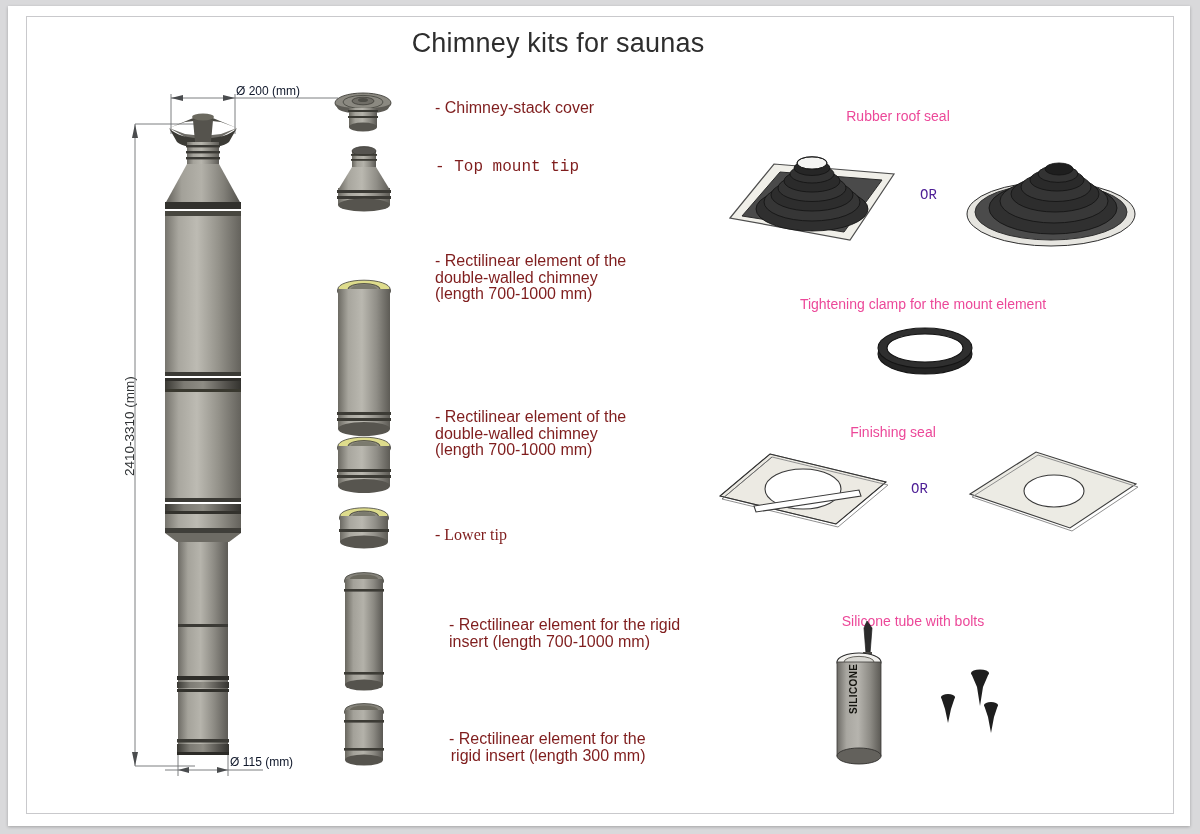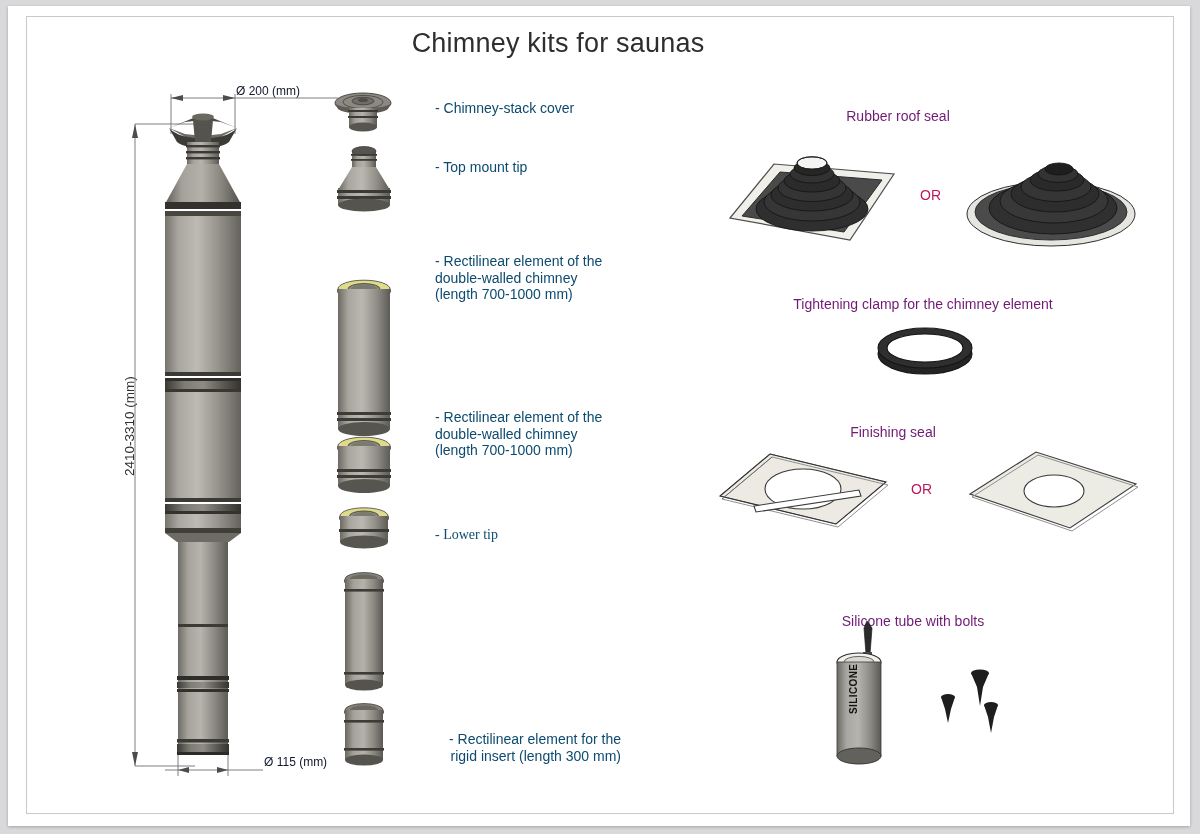--- a/index.html
+++ b/index.html
@@ -41,36 +41,37 @@
     width: 1100px;
     text-align: center;
     font-size: 27px;
     color: #2e2e2e;
     letter-spacing: 0.2px;
     font-weight: 400;
   }
 
   .lbl {
     position: absolute;
+    font-size: 16px;
+    line-height: 16.5px;
+    color: #7f1d1d;
+    white-space: pre-line;
+  }
+  .hdr {
+    position: absolute;
     font-size: 14px;
-    line-height: 16.5px;
-    color: #0c4a6e;
-    white-space: pre-line;
-  }
-  .hdr {
-    position: absolute;
-    font-size: 14px;
-    color: #701a75;
+    color: #ec4899;
     text-align: center;
     white-space: nowrap;
   }
   .orlbl {
     position: absolute;
     font-size: 14px;
-    color: #be185d;
+    color: #4c1d95;
+    font-family: Liberation Mono, monospace;
   }
   .dim {
     position: absolute;
     font-size: 12px;
     color: #0f172a;
     white-space: nowrap;
   }
   .dimv {
     position: absolute;
     font-size: 13.5px;
@@ -85,21 +86,21 @@
 </head>
 <body>
 
 <div id="page">
   <div id="sheet">
     <div id="frame"></div>
 
     <div class="ttl">Chimney kits for saunas</div>
 
     <div class="dim" style="left:228px; top:78px;">Ø 200 (mm)</div>
-    <div class="dim" style="left:222px; top:749px;margin-left:34px;">Ø 115 (mm)</div>
+    <div class="dim" style="left:222px; top:749px;">Ø 115 (mm)</div>
     <div class="dimv" style="left:114px; top:470px;">2410-3310 (mm)</div>
 
     <svg style="position:absolute; left:95px; top:70px;" width="250" height="710" viewBox="0 0 250 710">
       <defs>
         <linearGradient id="gPipe" x1="0" y1="0" x2="1" y2="0">
           <stop offset="0%" stop-color="#76746d"></stop>
           <stop offset="18%" stop-color="#a9a79f"></stop>
           <stop offset="42%" stop-color="#bdbbb3"></stop>
           <stop offset="70%" stop-color="#95938b"></stop>
           <stop offset="100%" stop-color="#64625c"></stop>
@@ -296,33 +297,35 @@
         <ellipse cx="38" cy="624" rx="19" ry="6.4" fill="#85837b" stroke="#4a4943" stroke-width="0.9"></ellipse>
         <ellipse cx="38" cy="624" rx="14" ry="4.6" fill="#6b695f"></ellipse>
         <rect x="19" y="624" width="38" height="50" fill="url(#ePn)"></rect>
         <ellipse cx="38" cy="674" rx="19" ry="5.6" fill="#55534d"></ellipse>
         <rect x="18" y="634" width="40" height="2.6" fill="#3c3b35"></rect>
         <rect x="18" y="662" width="40" height="2.6" fill="#3c3b35"></rect>
       </g>
     </svg>
 
     <div class="lbl" style="left:427px; top:94px;">- Chimney-stack cover</div>
-    <div class="lbl" style="left:427px; top:153px;">- Top mount tip</div>
+    <div class="lbl" style="left:427px; top:153px;font-family:Liberation Mono, monospace;">- Top mount tip</div>
     <div class="lbl" style="left:427px; top:247px;">- Rectilinear element of the
 double-walled chimney
 (length 700-1000 mm)</div>
     <div class="lbl" style="left:427px; top:403px;">- Rectilinear element of the
 double-walled chimney
 (length 700-1000 mm)</div>
     <div class="lbl" style="left:427px; top:521px;font-family:Liberation Serif, serif;">- Lower tip</div>
+    <div class="lbl" style="left:441px; top:611px;">- Rectilinear element for the rigid
+insert (length 700-1000 mm)</div>
     <div class="lbl" style="left:441px; top:725px;text-align:right;">- Rectilinear element for the
 rigid insert (length 300 mm)</div>
 
     <div class="hdr" style="left:790px; top:102px; width:200px;">Rubber roof seal</div>
-    <div class="hdr" style="left:740px; top:290px; width:350px;">Tightening clamp for the chimney element</div>
+    <div class="hdr" style="left:740px; top:290px; width:350px;">Tightening clamp for the mount element</div>
     <div class="hdr" style="left:790px; top:418px; width:190px;">Finishing seal</div>
     <div class="hdr" style="left:785px; top:587px; width:240px;margin-top:20px;">Silicone tube with bolts</div>
 
     <div class="orlbl" style="left:912px; top:181px;">OR</div>
     <div class="orlbl" style="left:903px; top:475px;">OR</div>
 
     <svg style="position:absolute; left:700px; top:130px;" width="210" height="120" viewBox="0 0 210 120">
       <g>
         <path d="M22,82 L66,28 L186,38 L142,104 Z" fill="#f0efe9" stroke="#4d4d4d" stroke-width="1.2"></path>
         <path d="M34,80 L72,36 L174,44 L136,96 Z" fill="#4a4a4a" stroke="#2c2c2c" stroke-width="1"></path>

